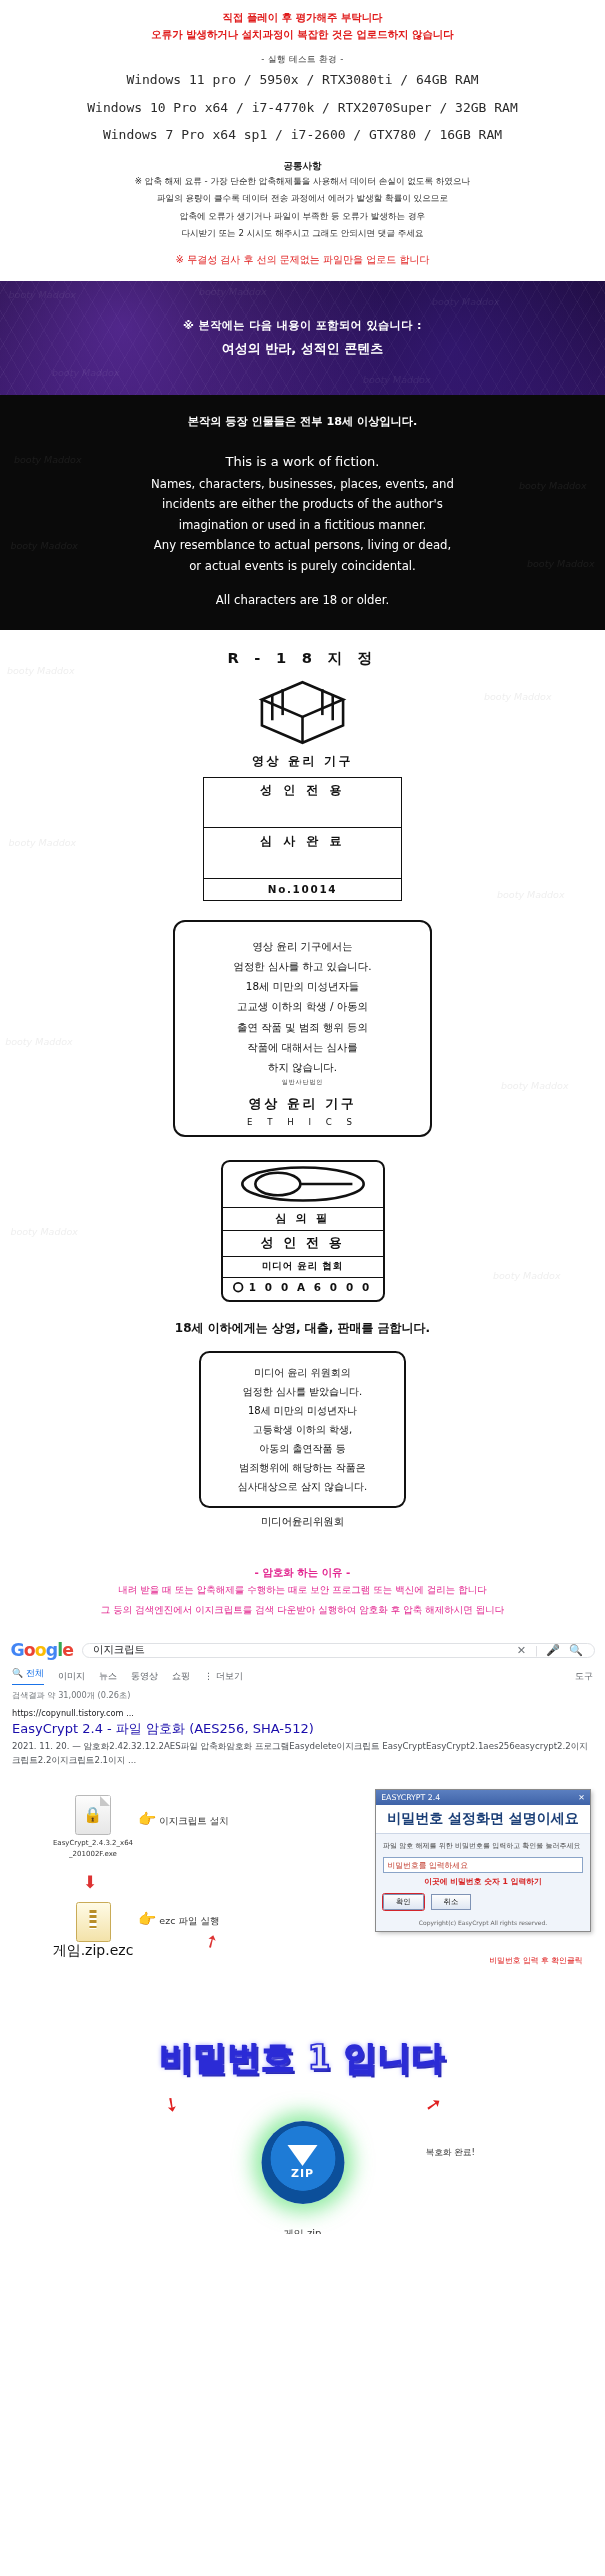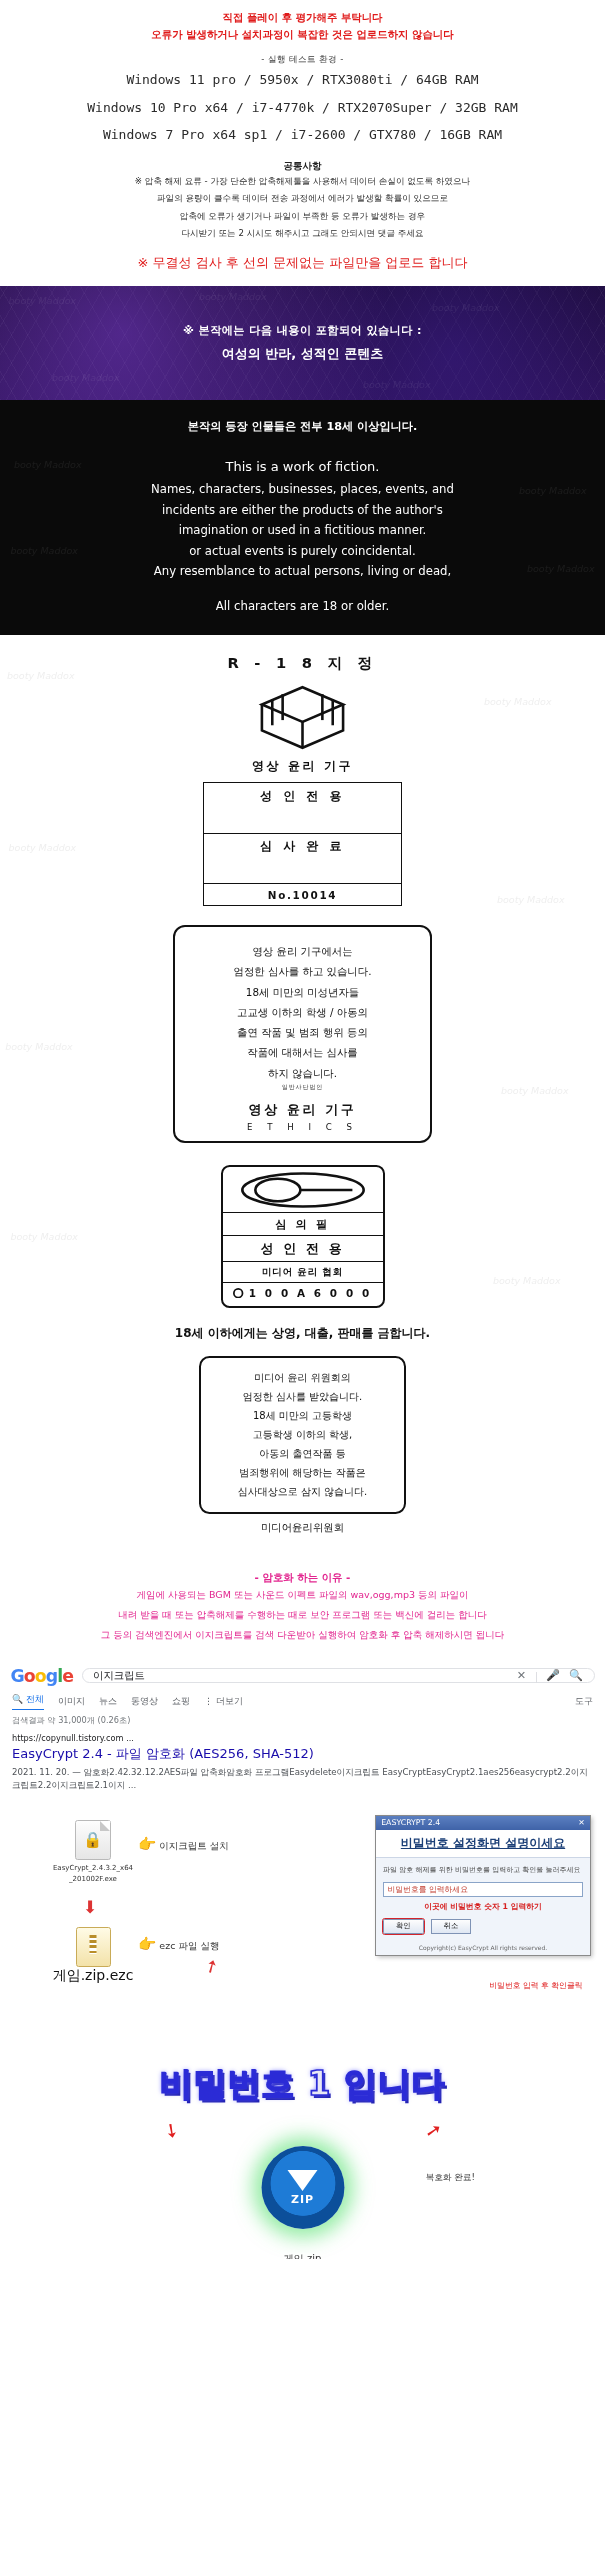--- a/index.html
+++ b/index.html
@@ -44,21 +44,21 @@
     text-align:center;
   }
   .sec-notice .body-line {
     font-size:8.6px;
     color:#2b2b2b;
     line-height:2.0;
   }
   .sec-notice .red-foot {
     margin-top:8.6px;
     color:#e01b1b;
-    font-size:13px;
+    font-size:10px;
     line-height:1.8;
   }
 
   
   .sec-dark {
     background:#0a0a0a;
     color:#fff;
     text-align:center;
     position:relative;
     padding: 0 0 22.5px 0;
@@ -180,21 +180,21 @@
   .hand { font-size:14.7px; }
   .flow-label { position:absolute; font-size:9.5px; color:#333; }
   .flow-arrow { position:absolute; color:#d33; font-size:17.3px; }
 
   .dlg {
     position:absolute; right:14px; top:17.3px; width:216px;
     border:0.9px solid #8a8a8a; background:#f0f4fa; box-shadow:1.7px 1.7px 4.3px rgba(0,0,0,.25);
     font-size:7.8px;
   }
   .dlg-title { background:linear-gradient(#5b7fc0,#3f63a8); color:#fff; font-size:7.8px; padding:2.6px 5.2px; display:flex; justify-content:space-between; align-items:center;}
-  .dlg-head { background:#fff; padding:5.2px; font-size:12px; color:#1b3f77; font-weight:bold; text-align:center; border-bottom:0.9px solid #ccd6e6;text-decoration:underline;}
+  .dlg-head { background:#fff; padding:5.2px; font-size:14px; color:#1b3f77; font-weight:bold; text-align:center; border-bottom:0.9px solid #ccd6e6;}
   .dlg-body { padding:7px; }
   .dlg-note { font-size:7px; color:#444; line-height:1.6; }
   .dlg-input { margin-top:5.2px; height:15.6px; border:0.9px solid #8aa4c8; background:#fff; display:flex; align-items:center; padding:0 3.5px; font-size:7.8px; color:#c0392b;}
   .dlg-red { color:#d62020; font-weight:bold; font-size:7.8px; text-align:center; margin-top:3.5px;}
   .dlg-btns { display:flex; gap:7px; justify-content:flex-start; margin-top:7px; }
   .dlg-btn { border:0.9px solid #7f93b5; background:linear-gradient(#fdfdfd,#dfe7f3); padding:1.7px 12px; font-size:7.3px; }
   .dlg-btn.primary { outline:1.7px solid #d3242b; border-radius:1.7px; }
   .dlg-foot { font-size:6px; color:#666; text-align:center; padding:2.6px 0 4.3px 0;}
 
   
@@ -251,22 +251,22 @@
       <div class="l1">※ 본작에는 다음 내용이 포함되어 있습니다 :</div>
       <div class="l2">여성의 반라, 성적인 콘텐츠</div>
     </div>
     <div class="l3">본작의 등장 인물들은 전부 18세 이상입니다.</div>
 
     <div class="fic">
       <div class="big">This is a work of fiction.</div>
       <div>Names, characters, businesses, places, events, and</div>
       <div>incidents are either the products of the author's</div>
       <div>imagination or used in a fictitious manner.</div>
+      <div>Any resemblance to actual persons, living or dead,</div>
       <div>or actual events is purely coincidental.</div>
-      <div>Any resemblance to actual persons, living or dead,</div>
     </div>
     <div class="allchars">All characters are 18 or older.</div>
 
     <span class="wm" style="left:14px;top:173px;">booty Maddox</span>
     <span class="wm" style="left:519px;top:199px;">booty Maddox</span>
     <span class="wm" style="left:10.4px;top:259px;">booty Maddox</span>
     <span class="wm" style="left:527px;top:277px;">booty Maddox</span>
   </section>
 
   <section class="sec-rate">
@@ -332,32 +332,31 @@
         </svg>
         <span>1 0 0 A 6 0 0 0</span>
       </div>
     </div>
 
     <div class="warn-line">18세 이하에게는 상영, 대출, 판매를 금합니다.</div>
 
     <div class="media-card">
       <div class="t">미디어 윤리 위원회의</div>
       <div class="t">엄정한 심사를 받았습니다.</div>
-      <div class="t">18세 미만의 고등학생</div>
+      <div class="t">18세 미만의 미성년자나</div>
       <div class="t">고등학생 이하의 학생,</div>
       <div class="t">아동의 출연작품 등</div>
       <div class="t">범죄행위에 해당하는 작품은</div>
       <div class="t">심사대상으로 삼지 않습니다.</div>
     </div>
     <div class="media-brand">미디어윤리위원회</div>
   </section>
 
   <section class="sec-pink">
     <div class="head">- 암호화 하는 이유 -</div>
-    <div class="p">게임에 사용되는 BGM 또는 사운드 이펙트 파일의 wav,ogg,mp3 등의 파일이</div>
     <div class="p">내려 받을 때 또는 압축해제를 수행하는 때로 보안 프로그램 또는 백신에 걸리는 합니다</div>
     <div class="p">그 등의 검색엔진에서 이지크립트를 검색 다운받아 실행하여 암호화 후 압축 해제하시면 됩니다</div>
   </section>
 
   <section class="sec-google">
     <div class="g-bar">
       <div class="g-logo">
         <span>G</span><span>o</span><span>o</span><span>g</span><span>l</span><span>e</span>
       </div>
       <div class="g-search">

